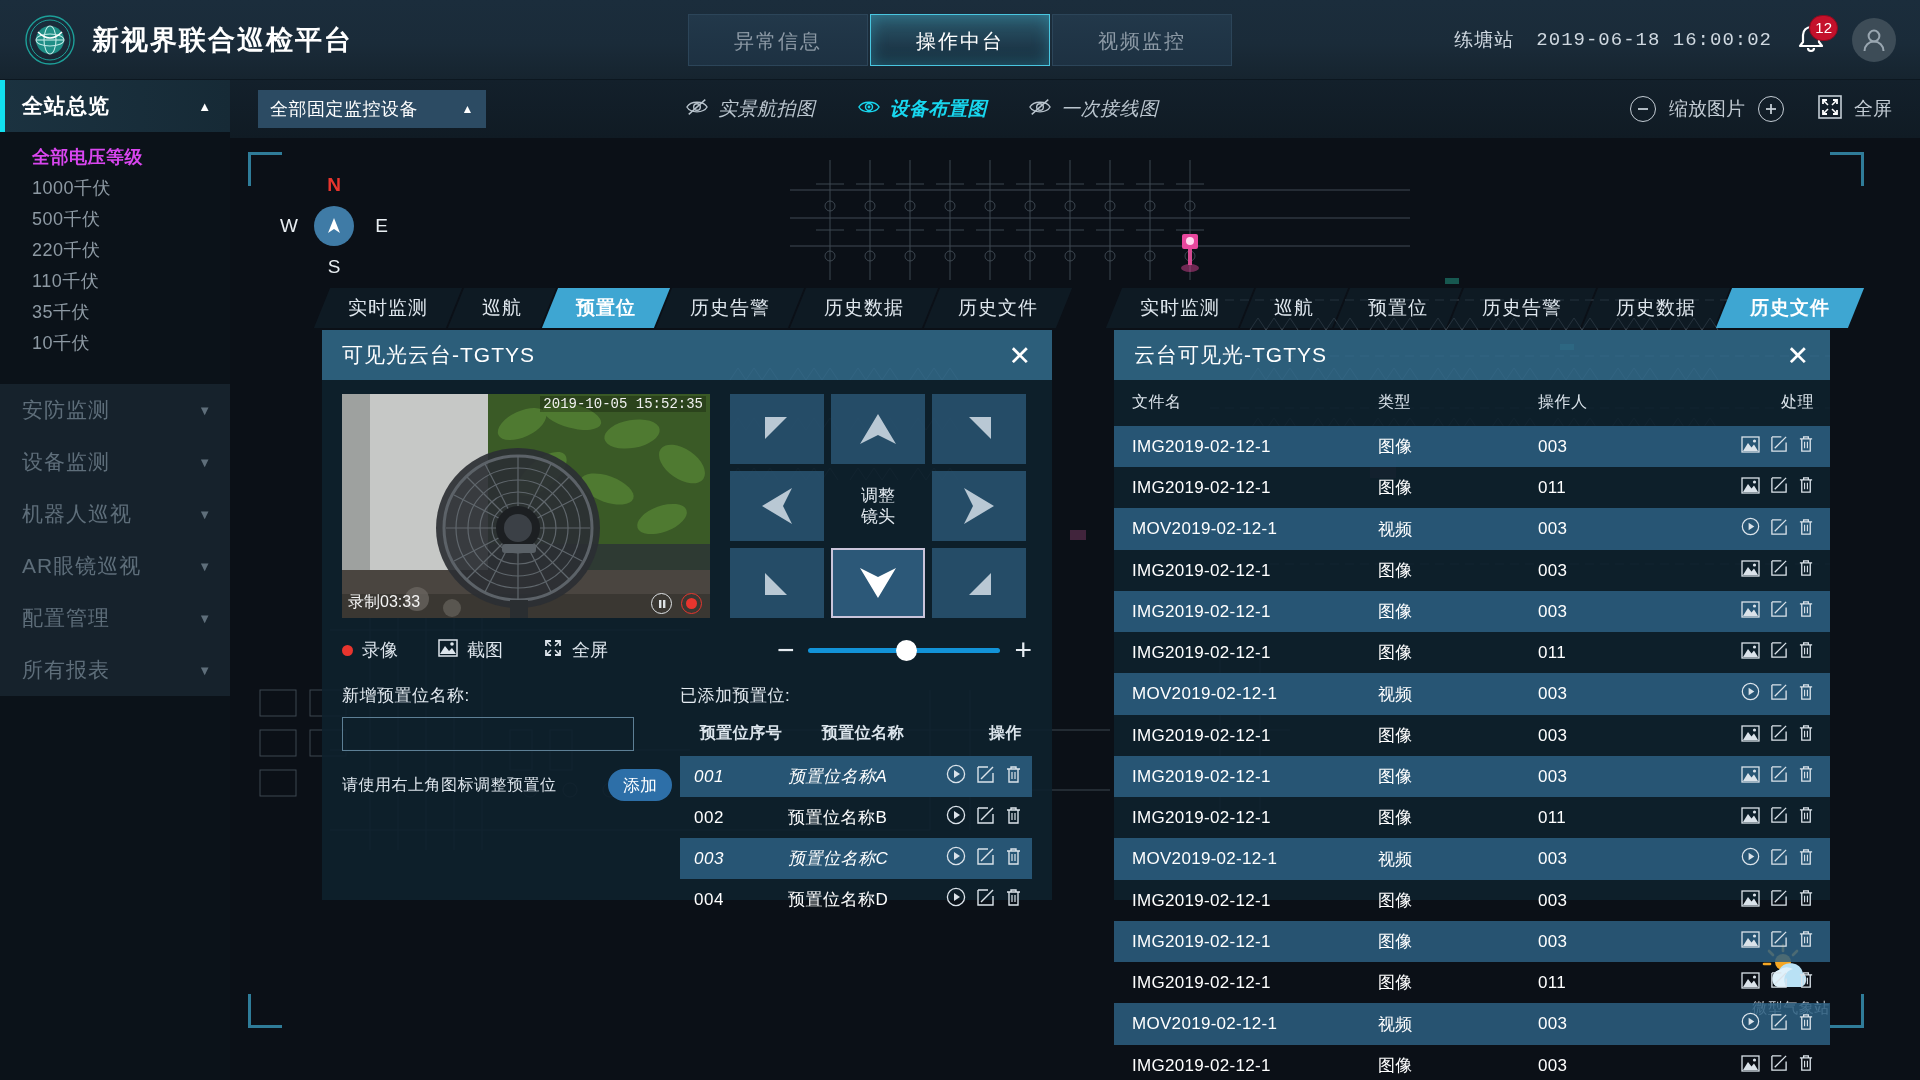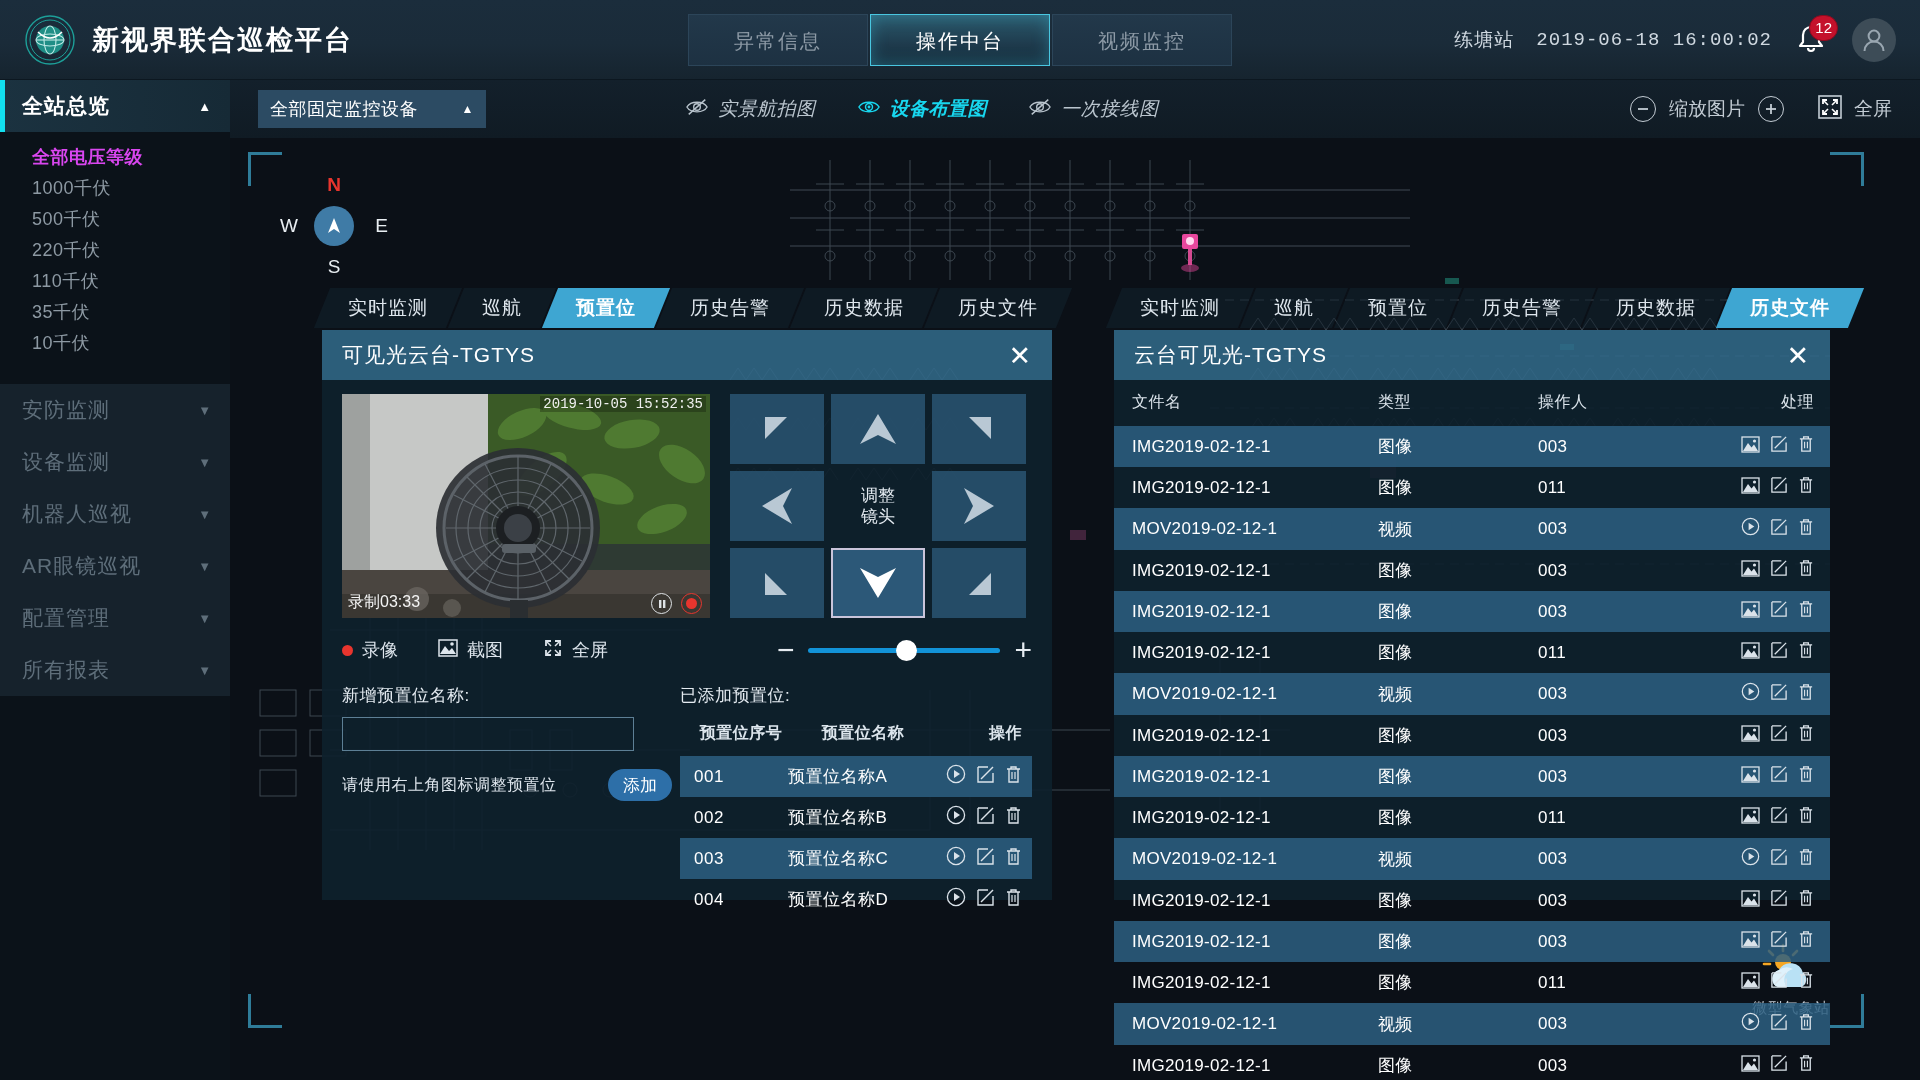--- a/index.html
+++ b/index.html
@@ -184,21 +184,21 @@
   .preset-input { width: 292px; height: 34px; background: transparent; border: 1px solid #5d7f95; }
   .hint-row { display:flex; align-items:center; margin-top: 18px; width: 330px;}
   .hint-text { color:#dde5ec; font-size: 16px; letter-spacing:.5px;}
   .add-btn { margin-left: auto; width: 64px; height: 32px; border-radius: 16px;
     background:#2d6fa8; color:#ffffff; font-size:17px; display:flex; align-items:center; justify-content:center; cursor:pointer;}
 
   .preset-right { position:absolute; left: 358px; top: 304px; width: 352px; }
   .ptable { width: 100%; border-collapse: collapse; }
   .ptable th { color:#dce5ec; font-size: 16px; font-weight: bold; padding: 6px 0 12px 0; letter-spacing:.5px;}
   .ptable td { color:#ffffff; font-size: 17px; padding: 8px 0; letter-spacing:.5px;}
-  .ptable tr.odd td { background: rgba(45,95,129,0.85); }
+  .ptable tr.odd td { background: rgba(45,95,129,0.85); font-style: italic; }
   .ptable .c-id { padding-left: 14px; width: 108px; }
   .ptable .c-name { width: 150px; }
   .ptable .c-ops { text-align: right; padding-right: 10px; }
   .ops { display:inline-flex; gap: 10px; align-items:center; }
   .op-ico { cursor:pointer; display:inline-flex; }
 
   
   #dlg-right { left: 1114px; top: 330px; width: 716px; }
   #dlg-right .dlg-body { height: 520px; padding: 0; }
   .ftable { width: 100%; border-collapse: collapse; }

